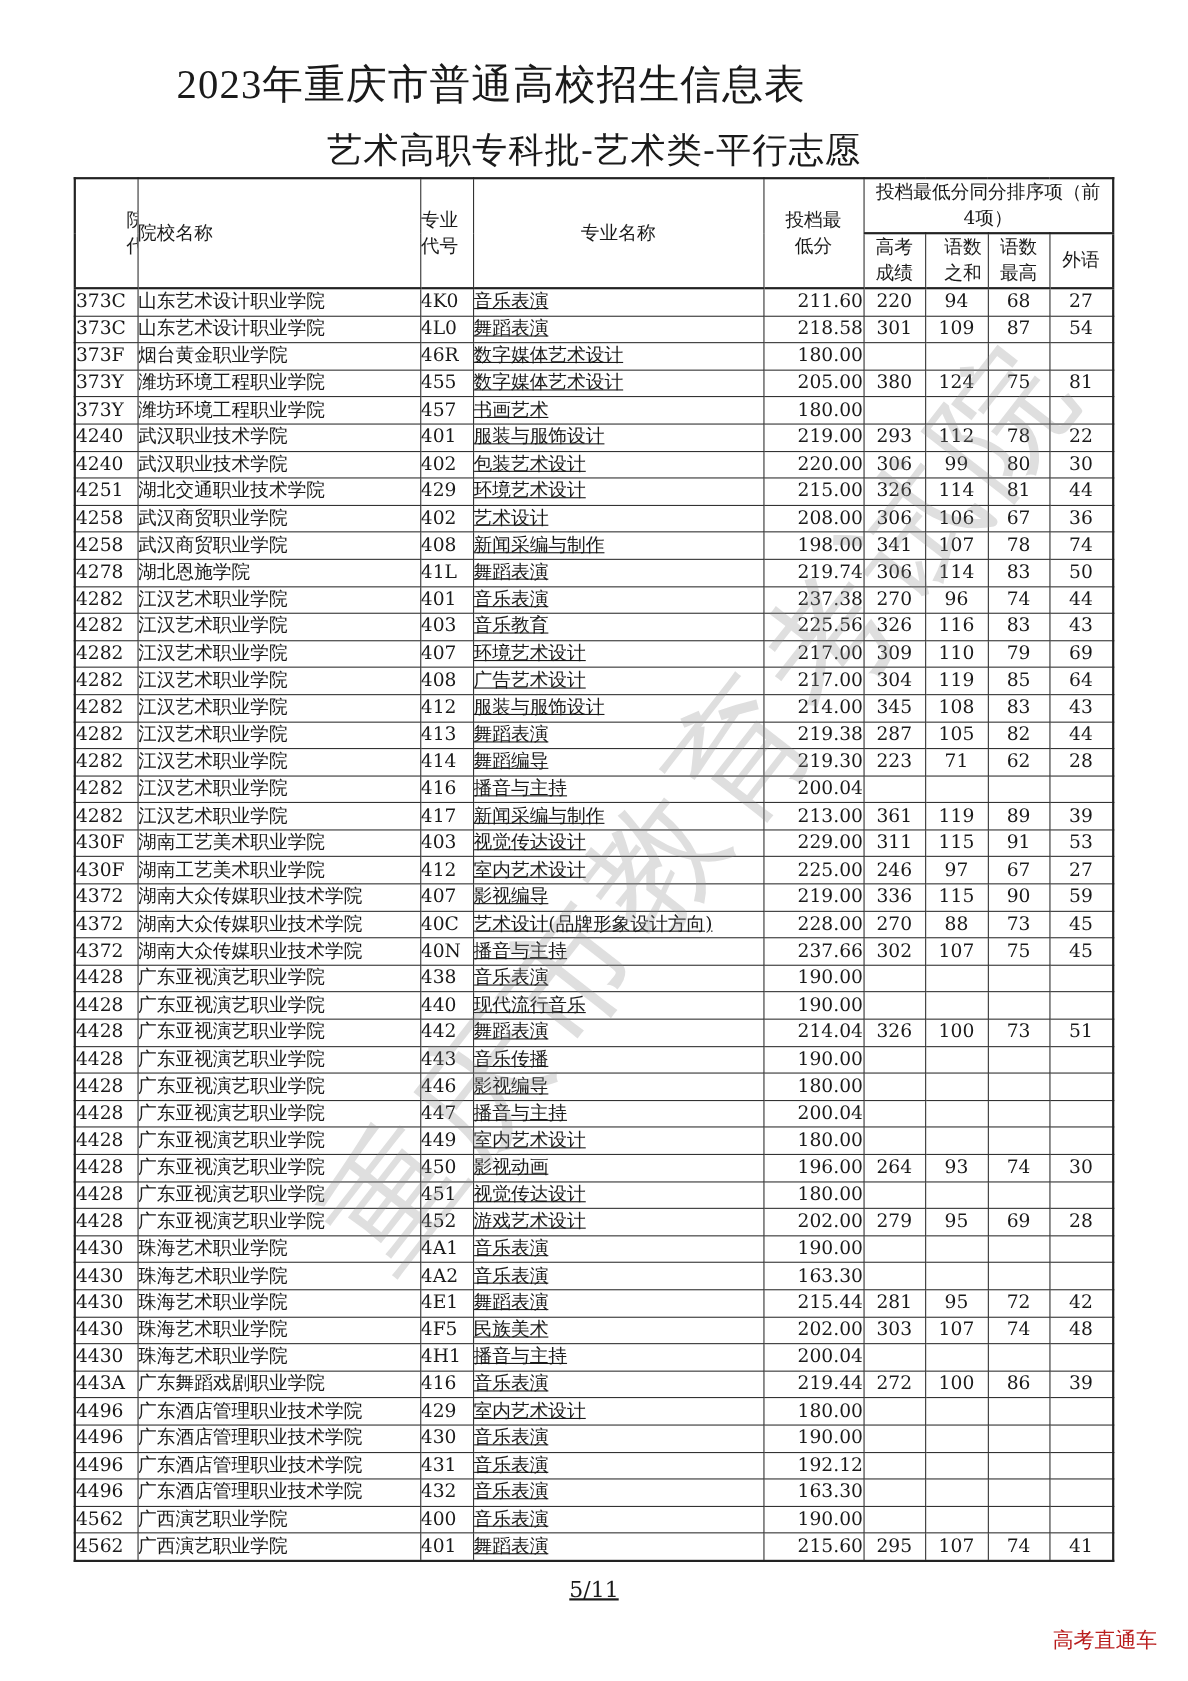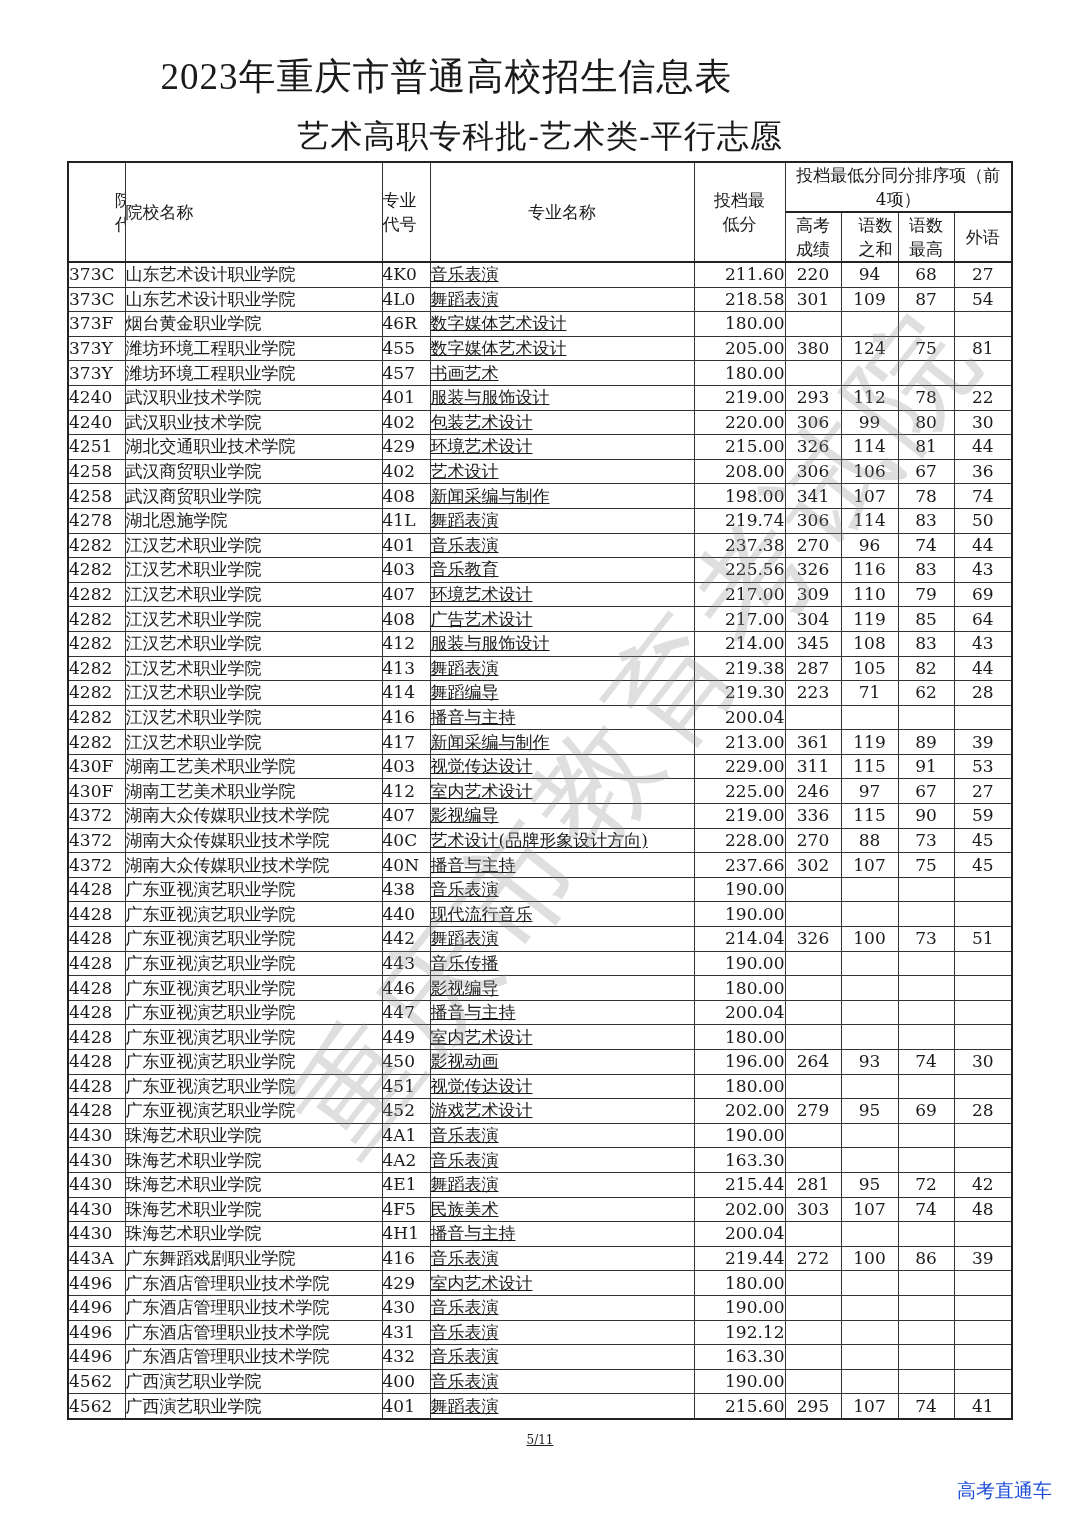--- a/index.html
+++ b/index.html
@@ -34,25 +34,25 @@
   th.h-sub { text-align: center; height: 48px; line-height: 23px; }
   table.info thead tr th { border-bottom: 2px solid #222; }
   td.c-code { padding-left: 2px; }
   td.c-name { padding-left: 3px; }
   td.c-mcode { padding-left: 2px; }
   td.c-major { padding-left: 4px; text-decoration: underline; }
   td.c-score { text-align: right; padding-right: 10px; }
   td.c-num { text-align: center; }
   .page-no {
     position: absolute; left: 0; top: 1433px; width: 1080px; text-align: center;
-    font-size: 12px;
+    font-size: 20px;
     text-decoration: underline;
   }
   .brand {
-    position: absolute; right: 28px; top: 1478px; font-size: 19px; color: #1d4ed8;
+    position: absolute; right: 28px; top: 1478px; font-size: 19px; color: #b91c1c;
     font-family: Liberation Serif, serif;
   }
   .watermark {
     position: absolute; left: 150px; top: 700px; width: 900px;
     transform: rotate(-52deg); transform-origin: center;
     font-size: 120px; color: rgba(140,140,140,0.28); white-space: nowrap;
     letter-spacing: 8px; pointer-events: none;
     font-family: "DejaVu Sans", "Liberation Sans", sans-serif;
   }
 </style>

